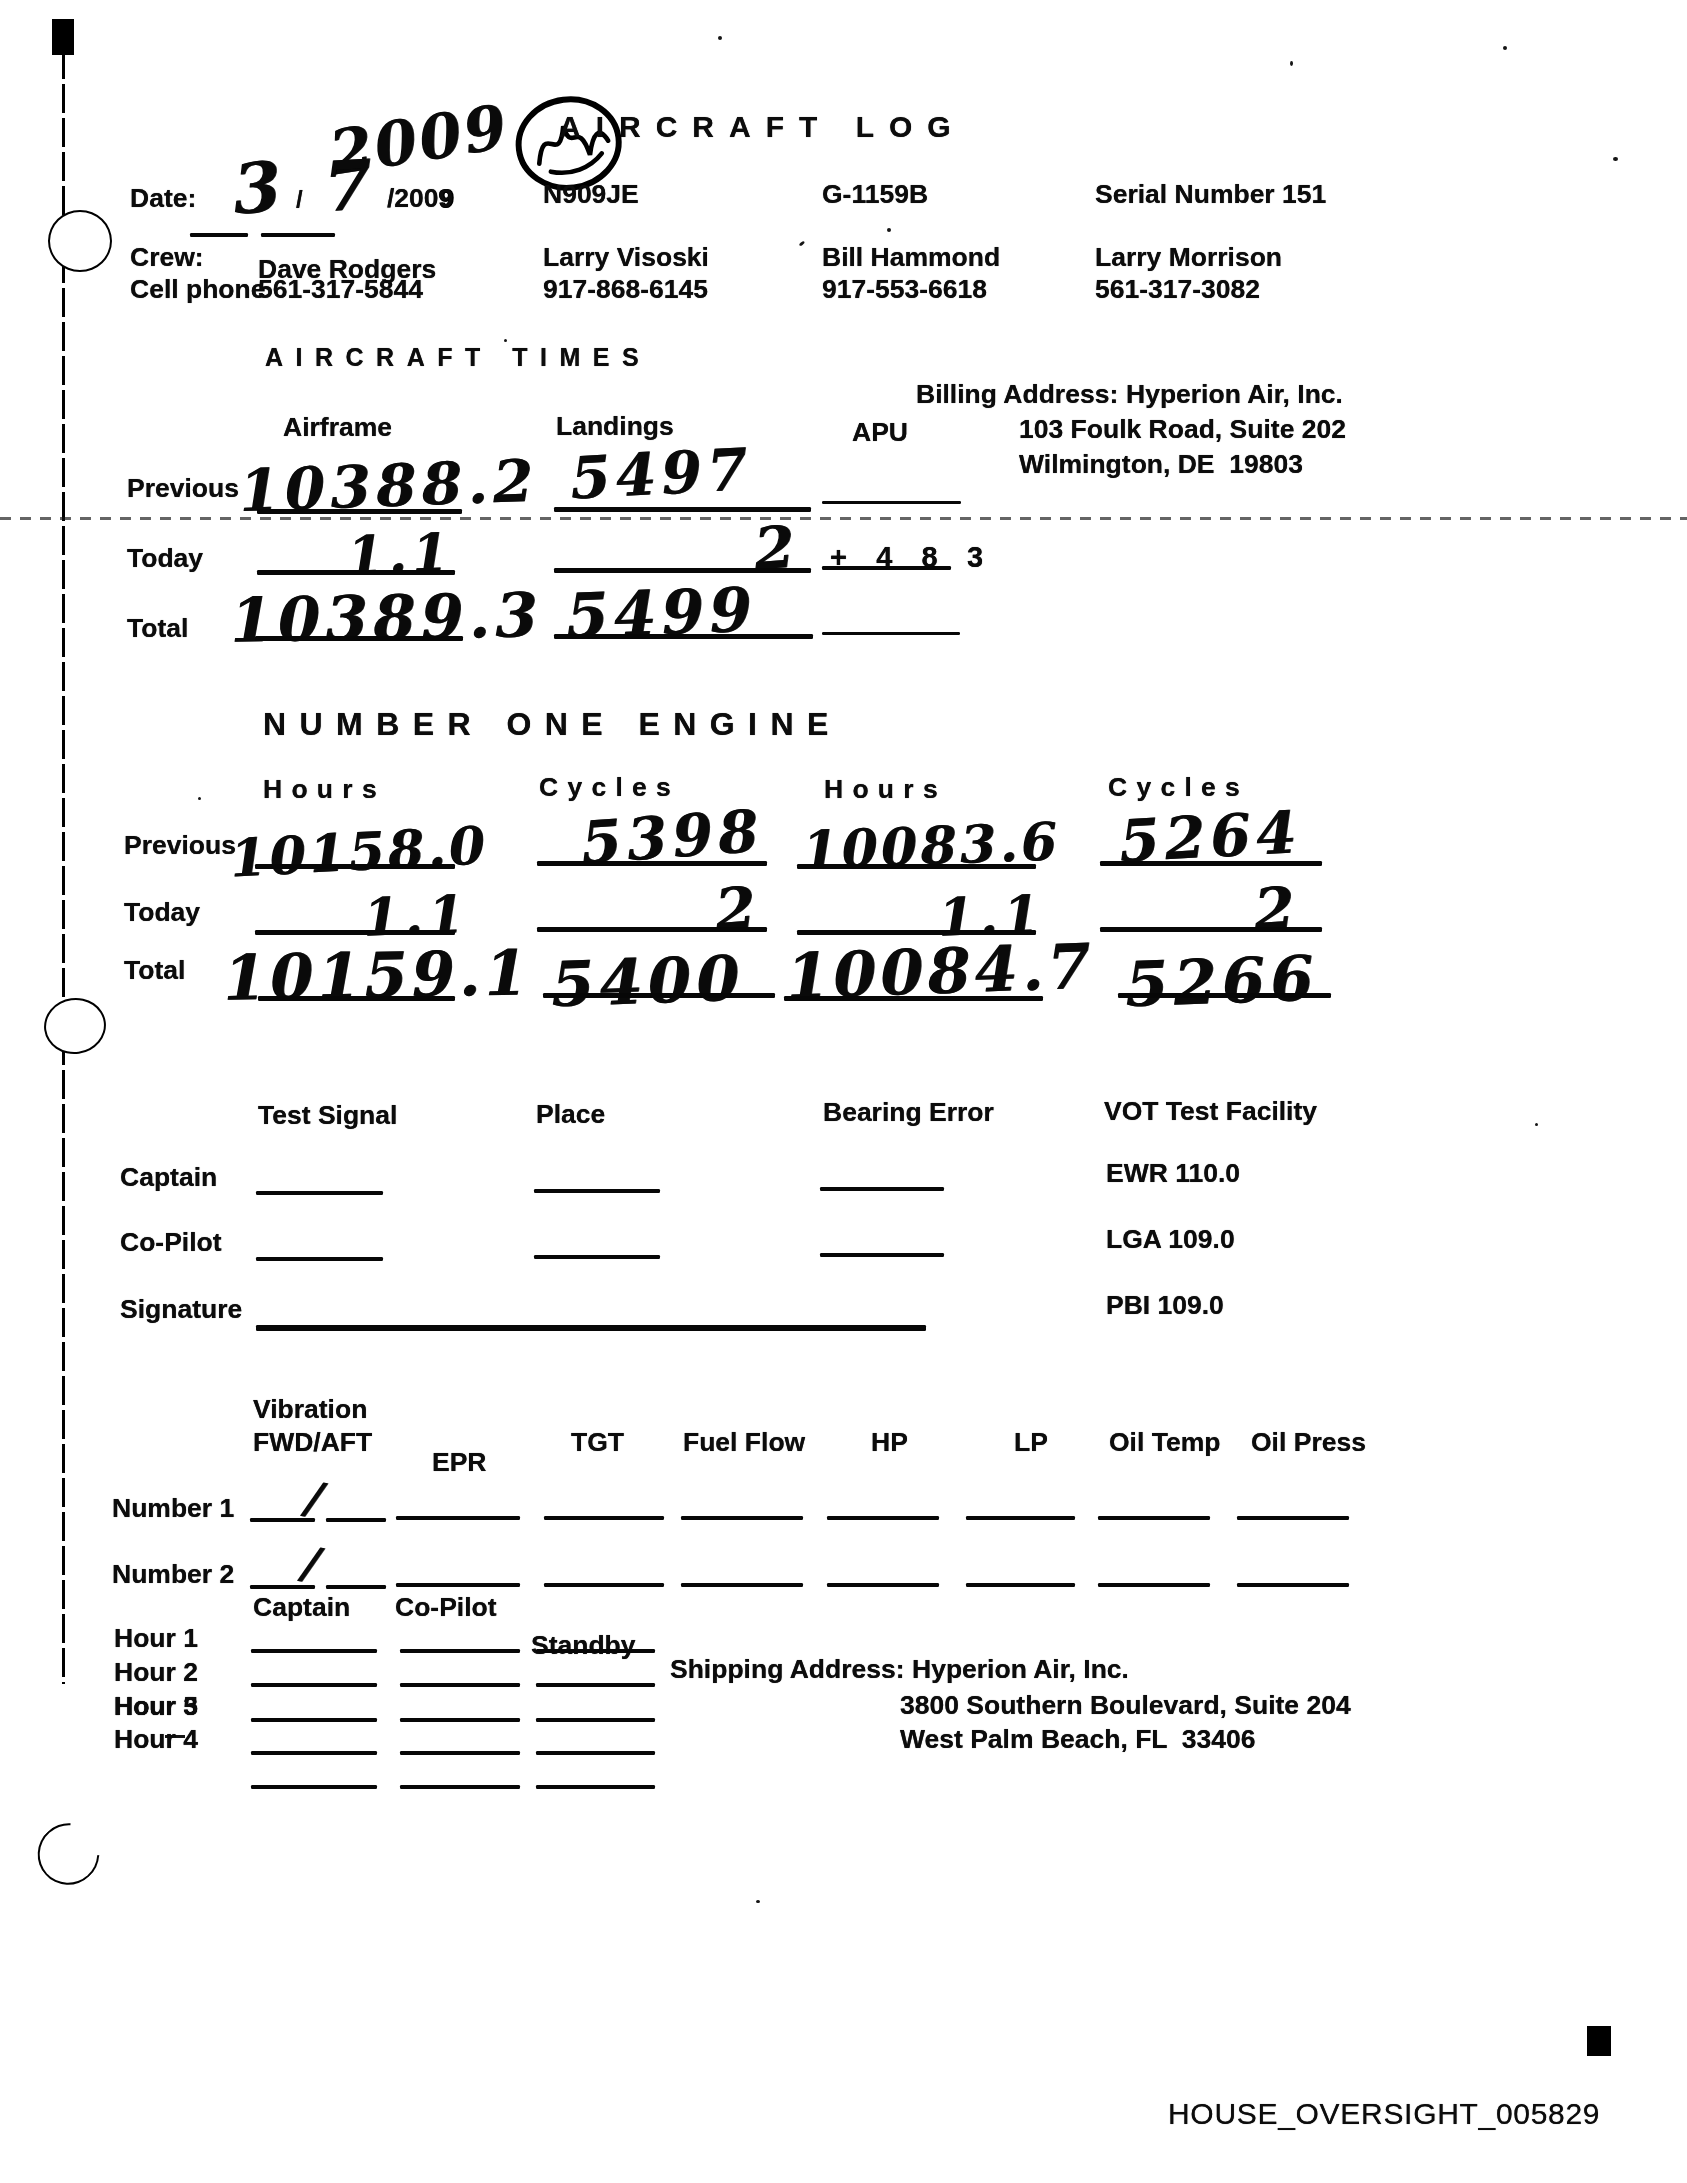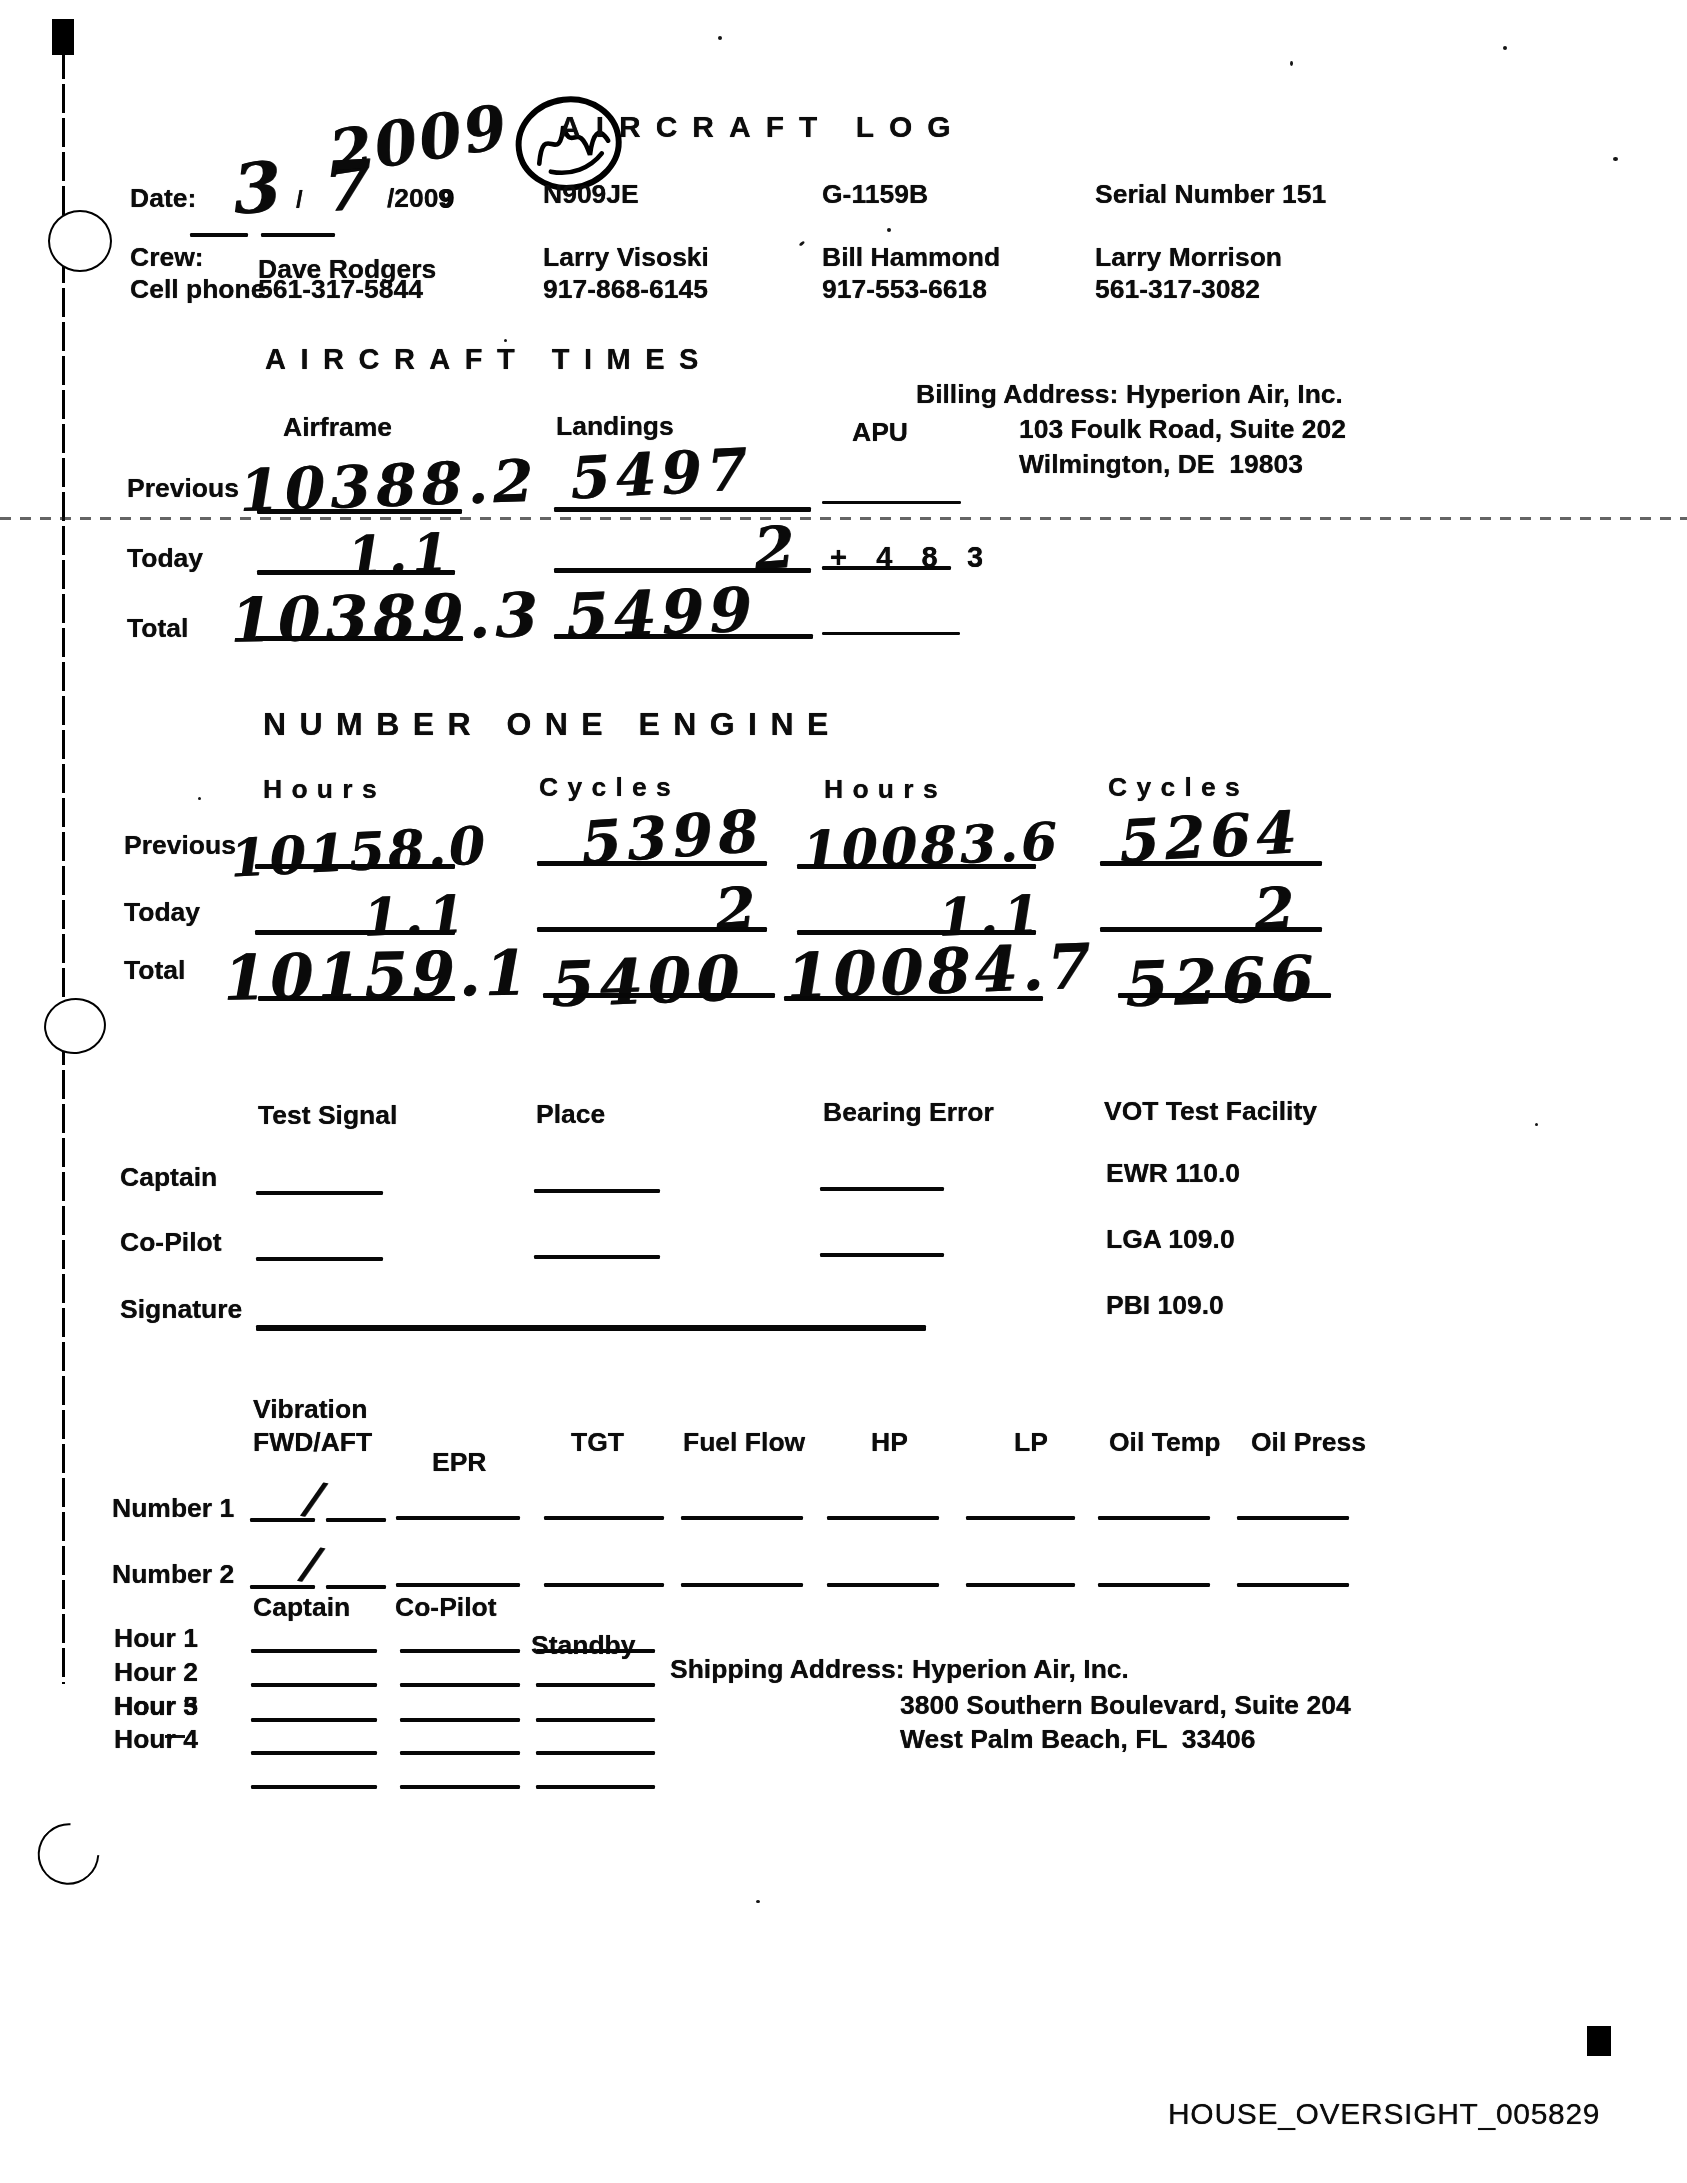--- a/index.html
+++ b/index.html
@@ -87,21 +87,21 @@
   <div class="t" style="left:258px;top:243px;margin-top:12px;">Dave Rodgers</div>
   <div class="t" style="left:543px;top:243px;">Larry Visoski</div>
   <div class="t" style="left:822px;top:243px;">Bill Hammond</div>
   <div class="t" style="left:1095px;top:243px;">Larry Morrison</div>
   <div class="t" style="left:130px;top:275px;">Cell phone</div>
   <div class="t" style="left:258px;top:275px;">561-317-5844</div>
   <div class="t" style="left:543px;top:275px;">917-868-6145</div>
   <div class="t" style="left:822px;top:275px;">917-553-6618</div>
   <div class="t" style="left:1095px;top:275px;">561-317-3082</div>
 
-  <div class="t sp1" style="left:265px;top:343px;font-size:29px;">AIRCRAFT TIMES</div>
+  <div class="t sp1" style="left:265px;top:343px;font-size:25px;">AIRCRAFT TIMES</div>
   <div class="t" style="left:916px;top:380px;">Billing Address:</div>
   <div class="t" style="left:1126px;top:380px;">Hyperion Air, Inc.</div>
   <div class="t" style="left:1019px;top:415px;">103 Foulk Road, Suite 202</div>
   <div class="t" style="left:1019px;top:450px;">Wilmington, DE  19803</div>
 
   <div class="t" style="left:283px;top:413px;">Airframe</div>
   <div class="t" style="left:556px;top:412px;">Landings</div>
   <div class="t" style="left:852px;top:418px;">APU</div>
 
   <div class="t" style="left:127px;top:474px;">Previous</div>

